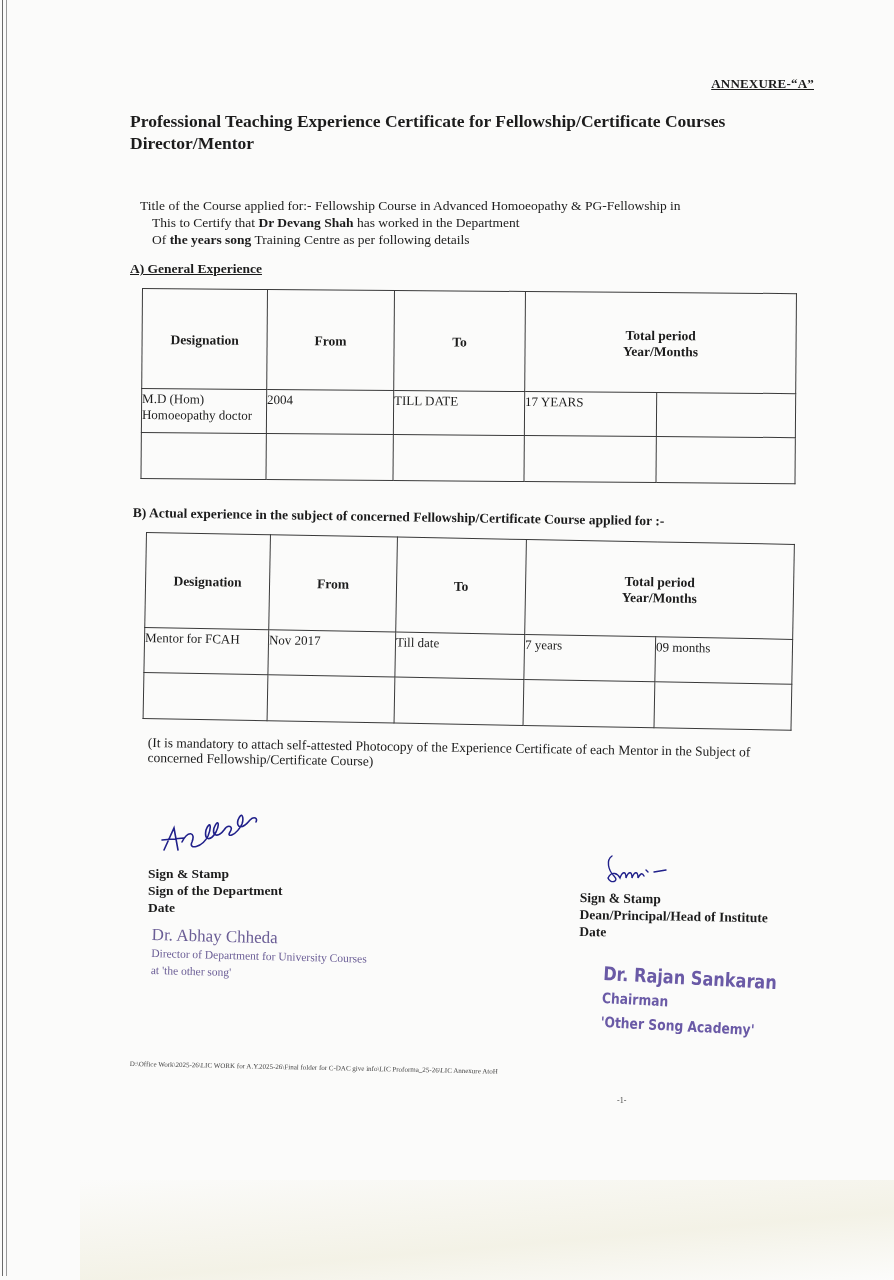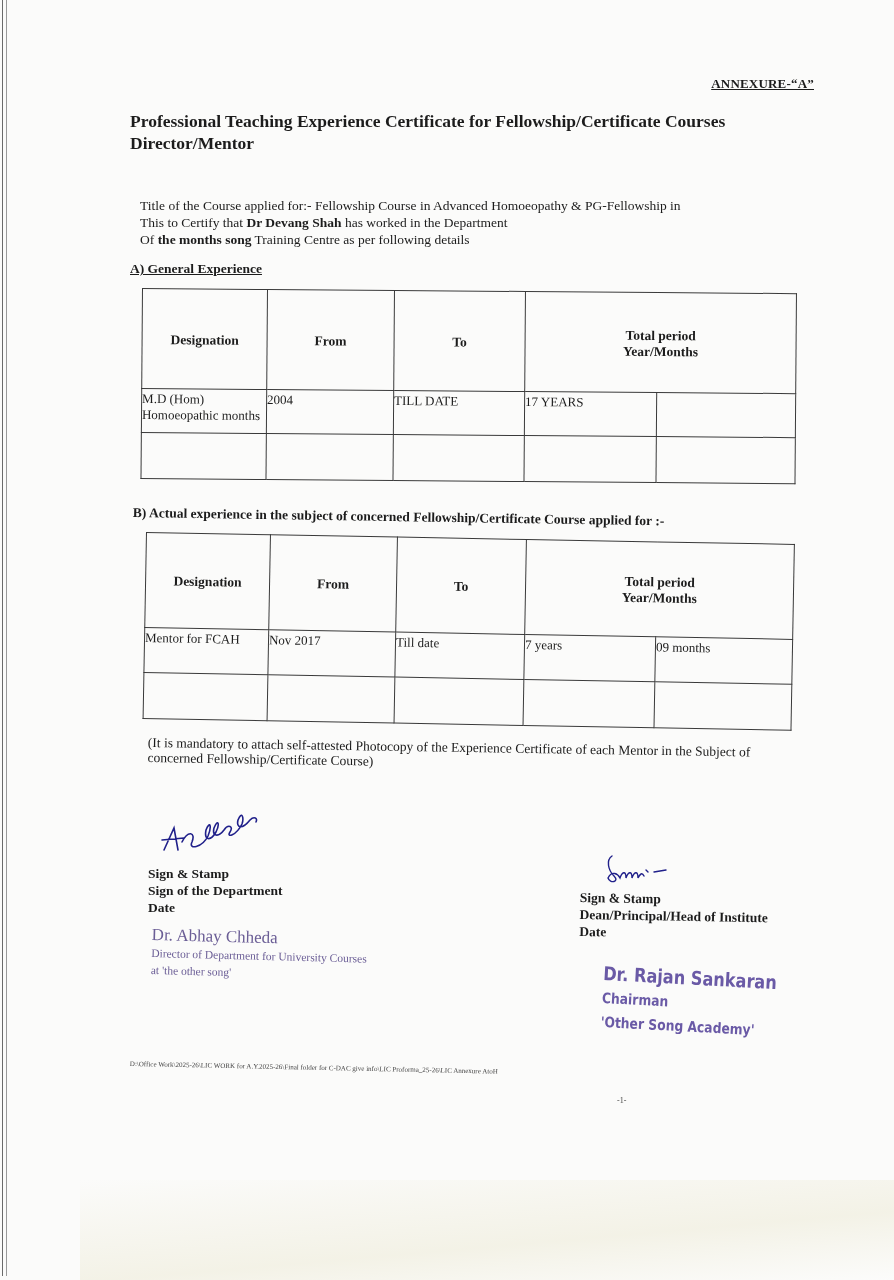--- a/index.html
+++ b/index.html
@@ -59,23 +59,23 @@
 
 <div class="title">
   <div>Professional Teaching Experience Certificate for Fellowship/Certificate Courses</div>
   <div>Director/Mentor</div>
 </div>
 
 <div class="para" style="top:167px;margin-top:30px;">
   <div>Title of the Course applied for:- Fellowship Course in Advanced Homoeopathy &amp; PG-Fellowship in</div>
 </div>
 
-<div class="para" style="top:214px;">
+<div class="para" style="top:214px;margin-left:12px;">
   <div><span>This to Certify that </span><b>Dr Devang Shah</b><span> has worked in the Department</span></div>
-  <div><span>Of </span><b>the months song</b><span> Training Centre as per following details</span></div>
+  <div><span>Of </span><b>the years song</b><span> Training Centre as per following details</span></div>
 </div>
 
 <div class="section-head" style="left:130px; top:261px;text-decoration:underline;">A) General Experience</div>
 
 <table class="exp" style="left:142px; top:288px; width:654px; transform:rotate(0.45deg); transform-origin:left top;">
   <colgroup>
       <col style="width:125px">
       <col style="width:127px">
       <col style="width:131px">
       <col style="width:132px">
@@ -87,21 +87,21 @@
     <td class="th">From</td>
     <td class="th">To</td>
     <td class="th" colspan="2">
       <div>Total period</div>
       <div>Year/Months</div>
     </td>
   </tr>
   <tr style="height:44px;">
     <td>
           <div>M.D (Hom)</div>
-          <div>Homoeopathic months</div>
+          <div>Homoeopathy doctor</div>
         </td>
     <td>2004</td>
     <td>TILL DATE</td>
     <td>17 YEARS</td>
     <td></td>
   </tr>
   <tr style="height:46px;">
     <td></td>
     <td></td>
     <td></td>

